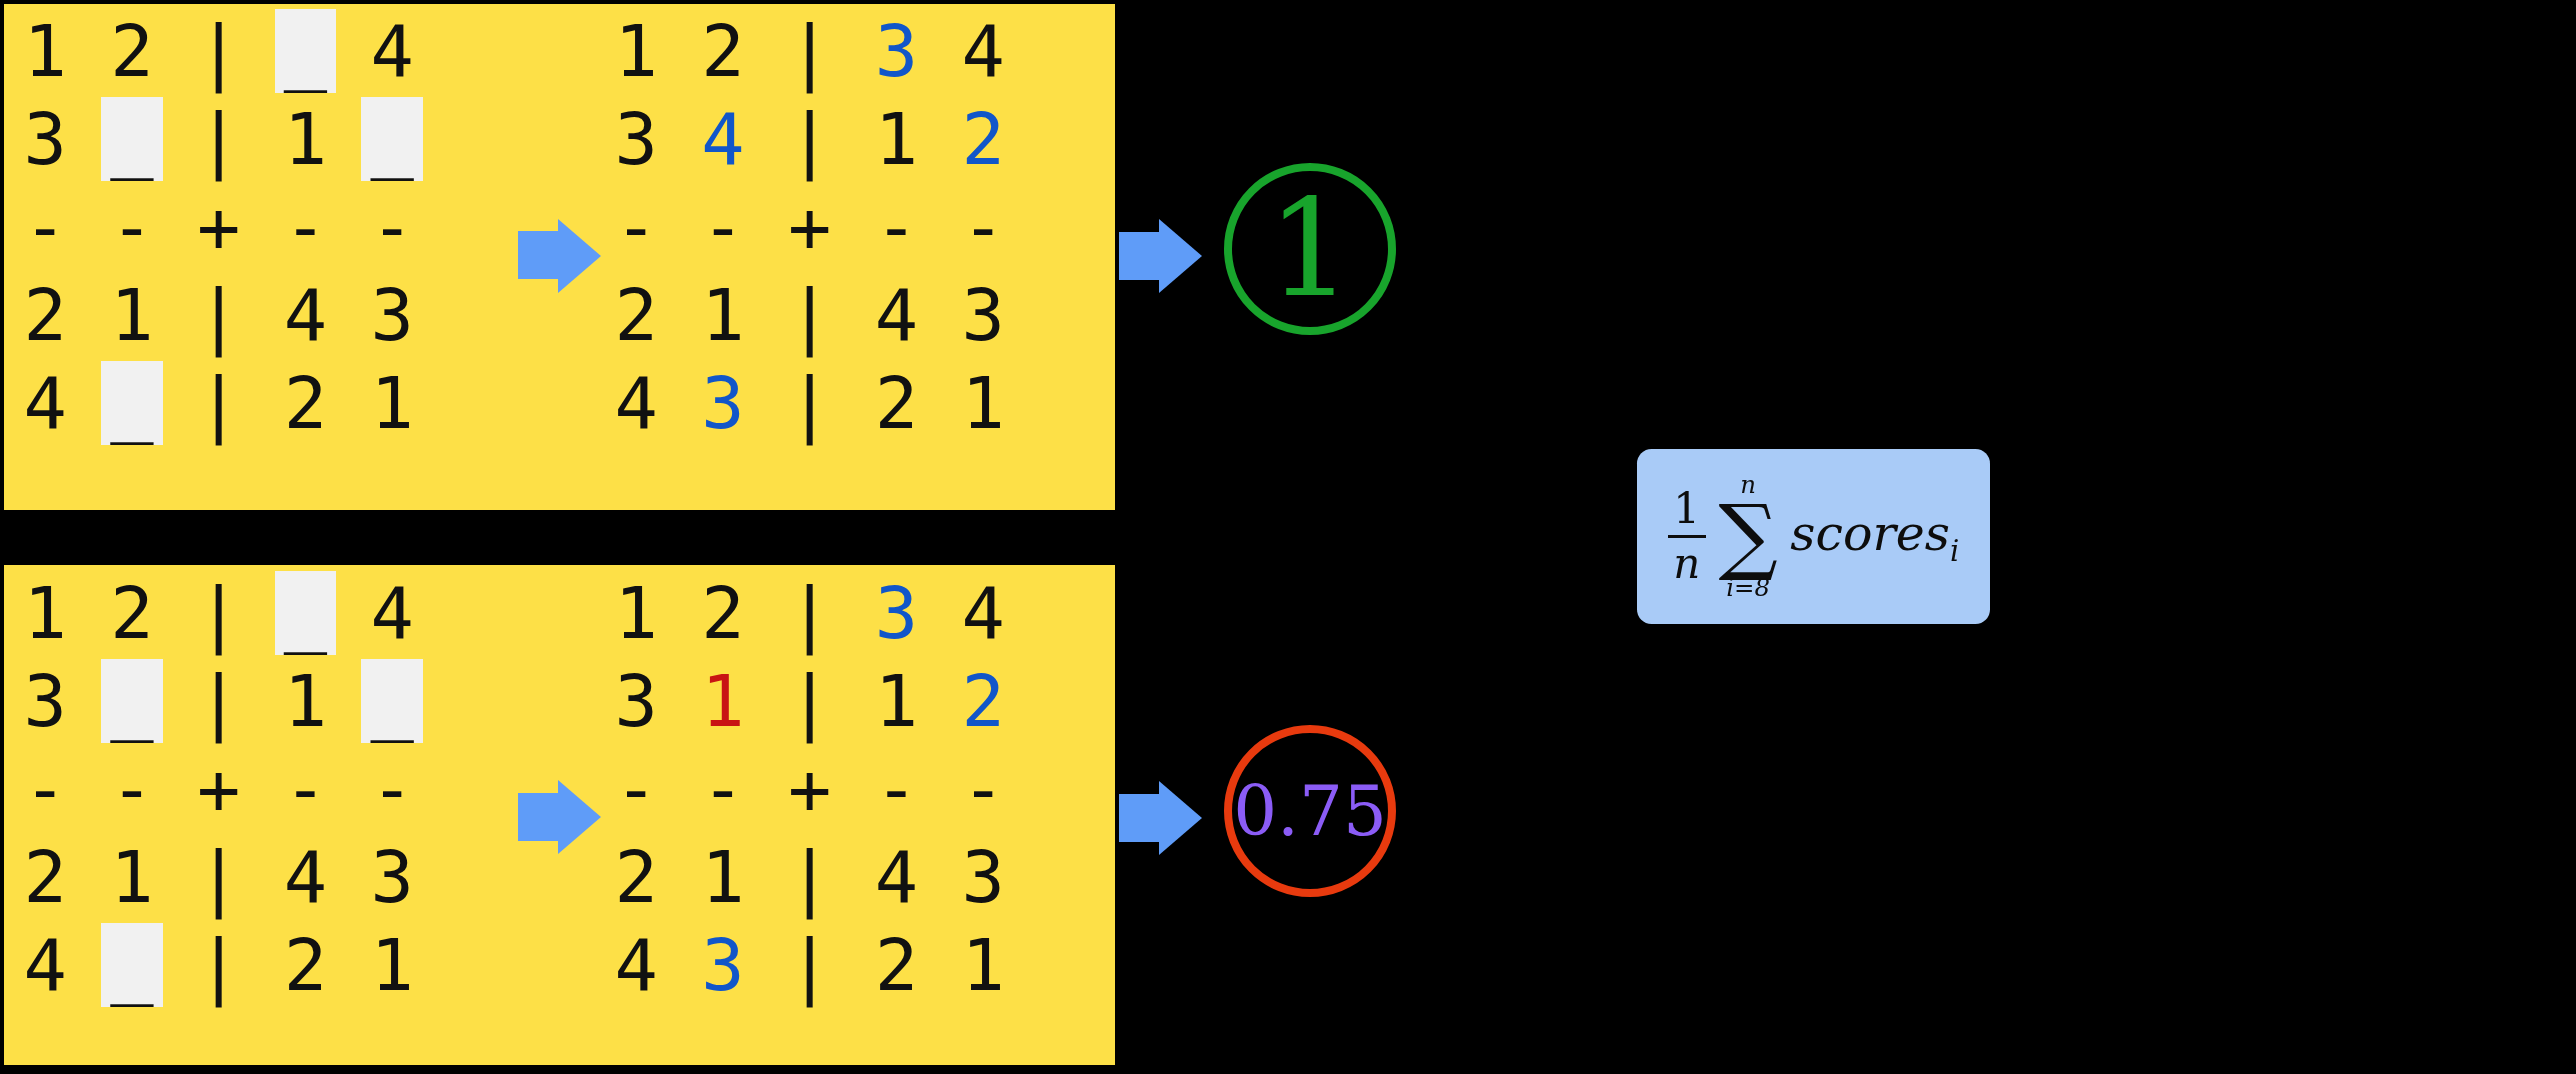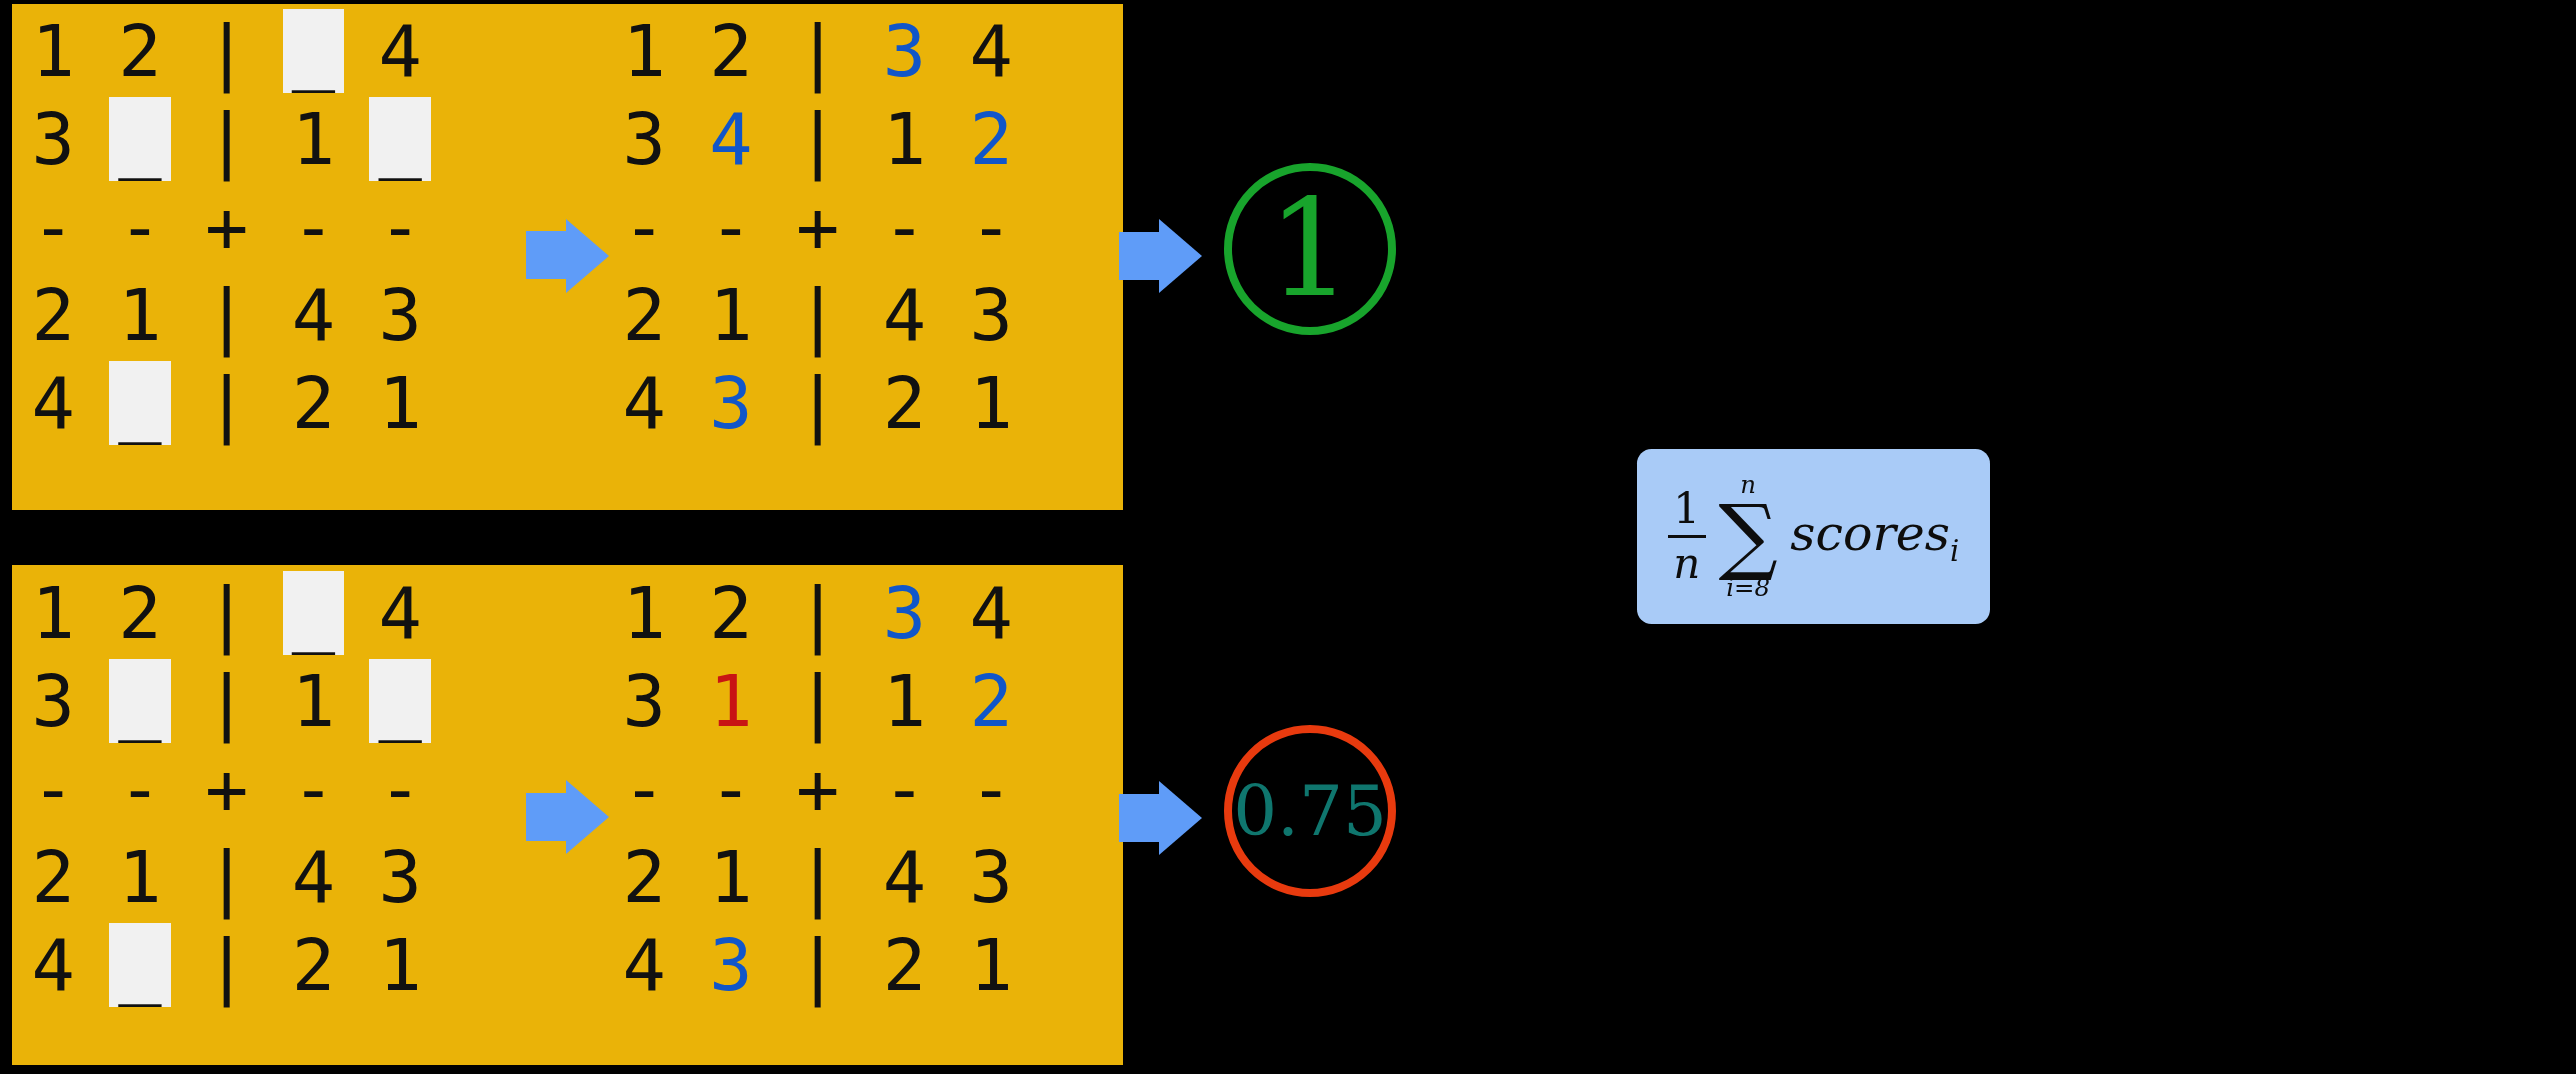--- a/index.html
+++ b/index.html
@@ -1,19 +1,19 @@
 <!DOCTYPE html>
 <html style="font-size:14.5px"><head>
 <meta charset="utf-8">
 <style>
   html,body{margin:0;padding:0;background:#000;}
   body{width:2576px;height:1075px;position:relative;overflow:hidden;
        font-family:"DejaVu Sans Mono", monospace;}
 
-  .panel{position:absolute;left:3.6px;width:1111px;background:#eab308;margin-left:8px;}
+  .panel{position:absolute;left:3.6px;width:1111px;background:#fde047;}
   #panel-top{top:3.6px;height:506px;}
   #panel-bottom{top:565px;height:500px;}
 
   .grid{position:absolute;top:3.6px;font-size:72px;line-height:88px;
         color:#111;white-space:pre;}
   .grid-input{left:20px;}
   .grid-output{left:611px;}
   .cell{display:inline;}
   .c-b{color:#1156c9;}
   .c-r{color:#c81414;}
@@ -23,21 +23,21 @@
   .arrow .tail{position:absolute;left:0;top:12.7px;width:42px;height:48px;background:#5f9cf8;}
   .arrow .head{position:absolute;left:40px;top:0;width:0;height:0;
                border-top:37px solid transparent;border-bottom:37px solid transparent;
                border-left:43px solid #5f9cf8;}
   .arrow-in-panel{left:514px;top:215px;}
 
   .score-circle{position:absolute;width:172px;height:172px;border-radius:50%;
                 box-sizing:border-box;display:flex;align-items:center;justify-content:center;
                 font-family:"DejaVu Serif", serif;}
   #score-top{left:1224px;top:163px;border:8.1px solid #18a42c;color:#18a42c;font-size:134px;}
-  #score-bottom{left:1224px;top:725px;border:8.1px solid #e83a0e;color:#0f766e;font-size:69px;}
+  #score-bottom{left:1224px;top:725px;border:8.1px solid #e83a0e;color:#8b5cf6;font-size:69px;}
 
   .formula-box{position:absolute;left:1637px;top:449px;width:353px;height:175px;
                background:#a9cbf7;border-radius:14.5px;display:flex;align-items:center;
                justify-content:center;gap:12.7px;color:#0d0d0d;
                font-family:"DejaVu Serif", serif;}
   .frac{display:inline-flex;flex-direction:column;align-items:center;font-size:42px;line-height:1.0;}
   .frac .bar{width:38px;height:3.6px;background:#0d0d0d;margin:4.5px 0;}
   .frac .den{font-style:italic;}
   .sum{display:inline-flex;flex-direction:column;align-items:center;line-height:1.0;}
   .sum .limit{font-size:24.4px;font-style:italic;line-height:1.0;}

